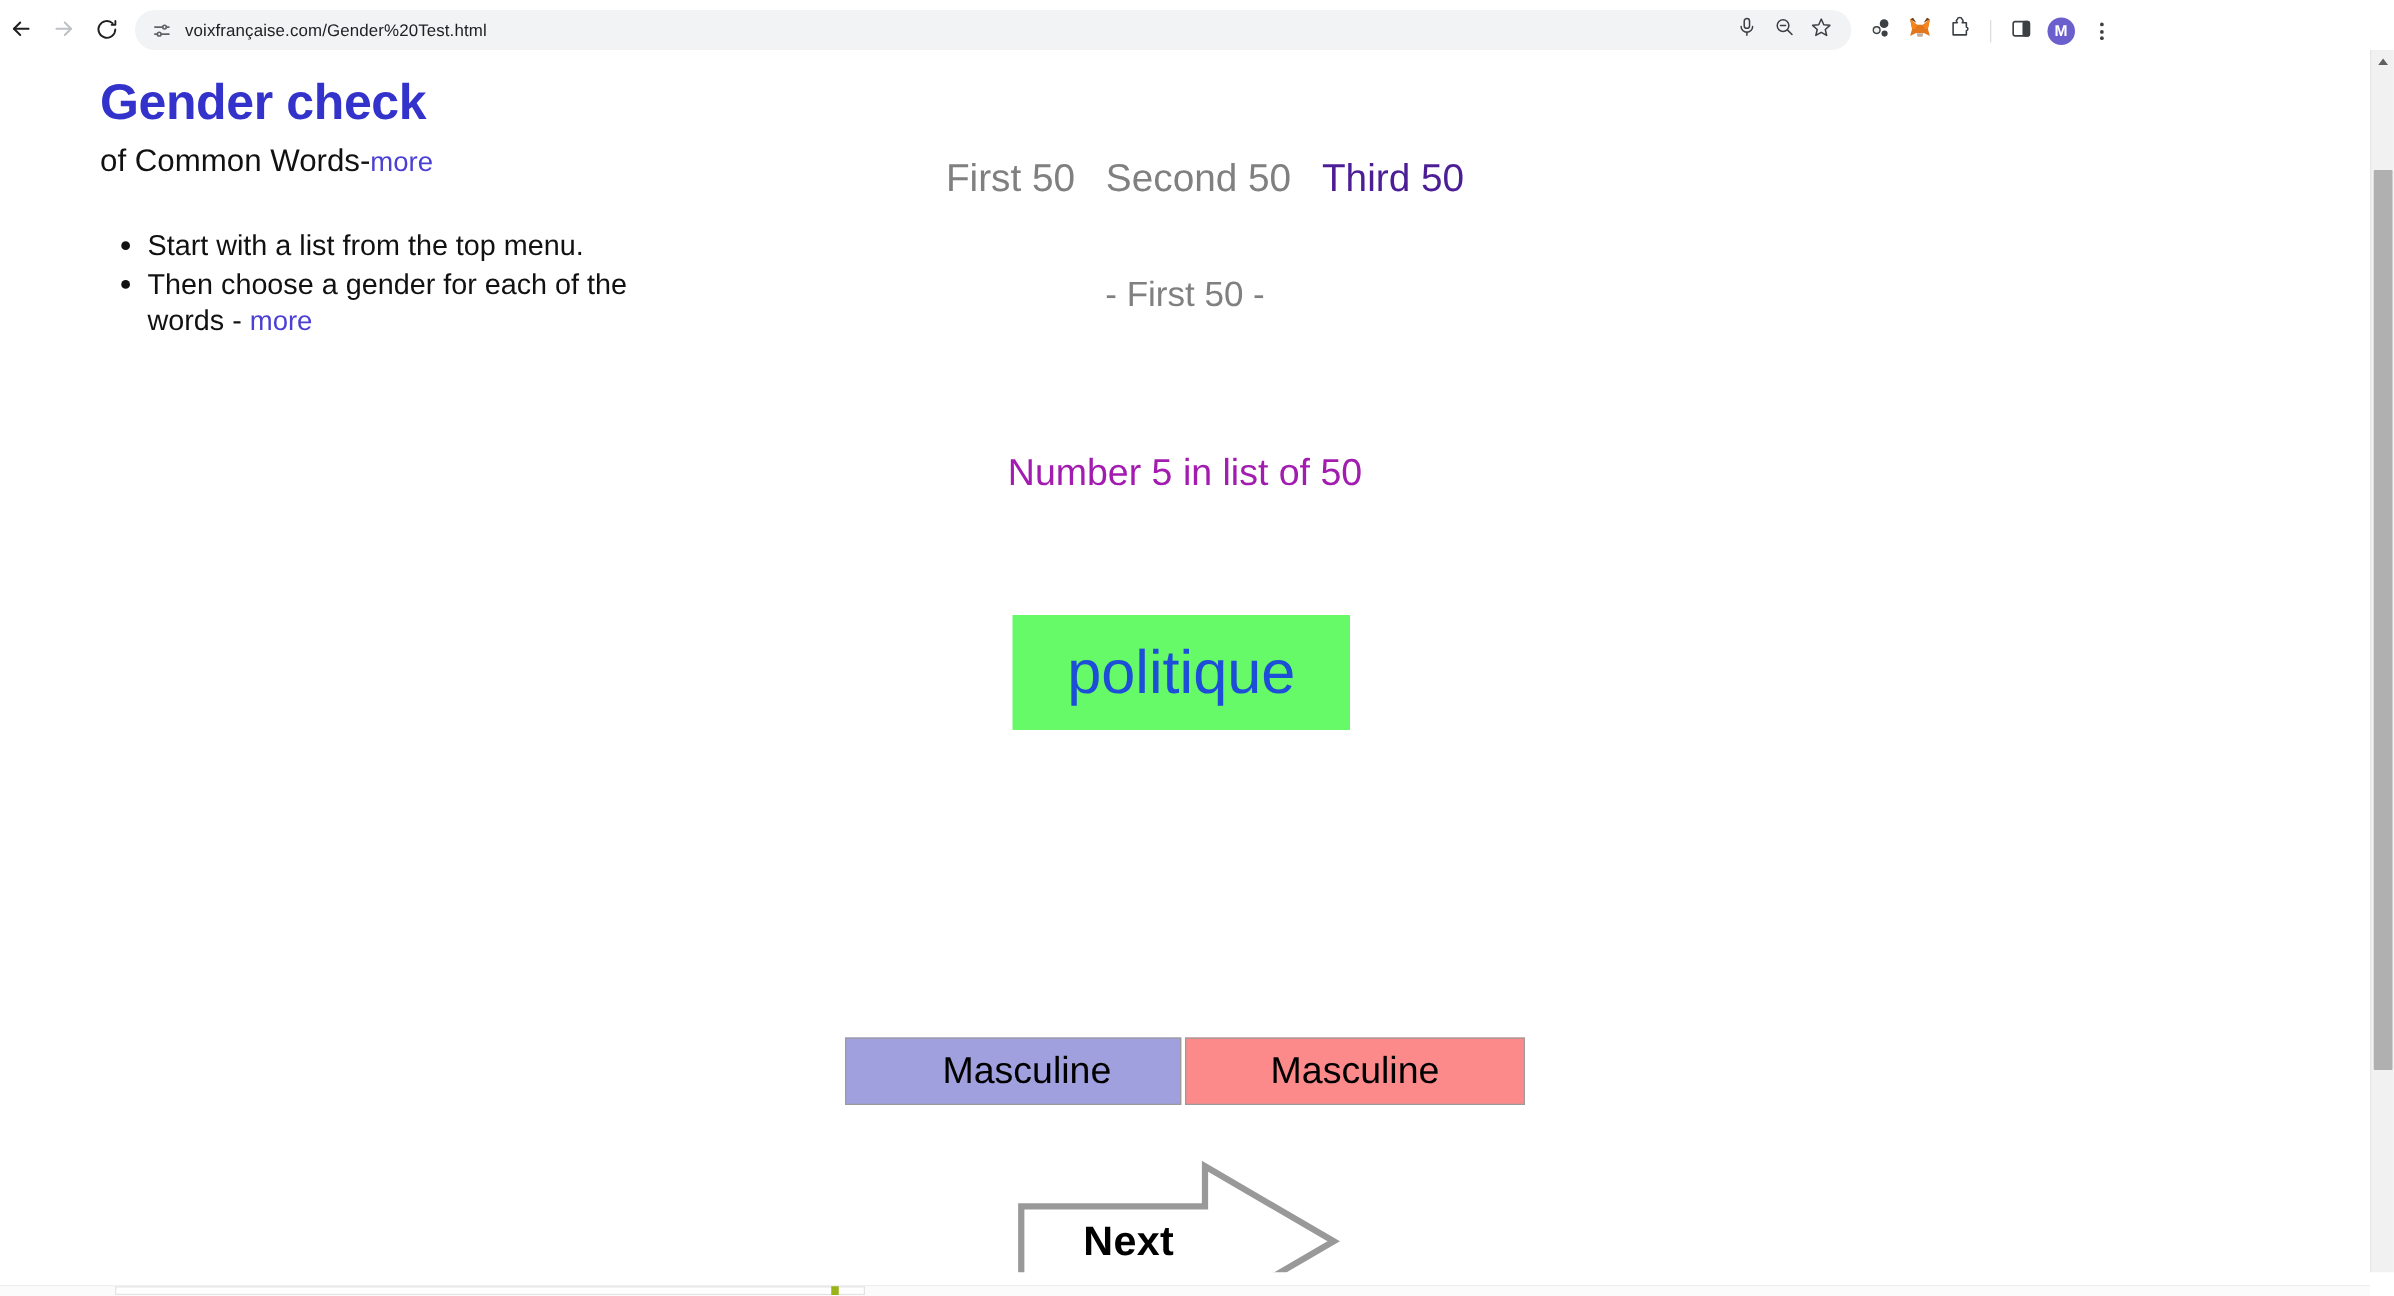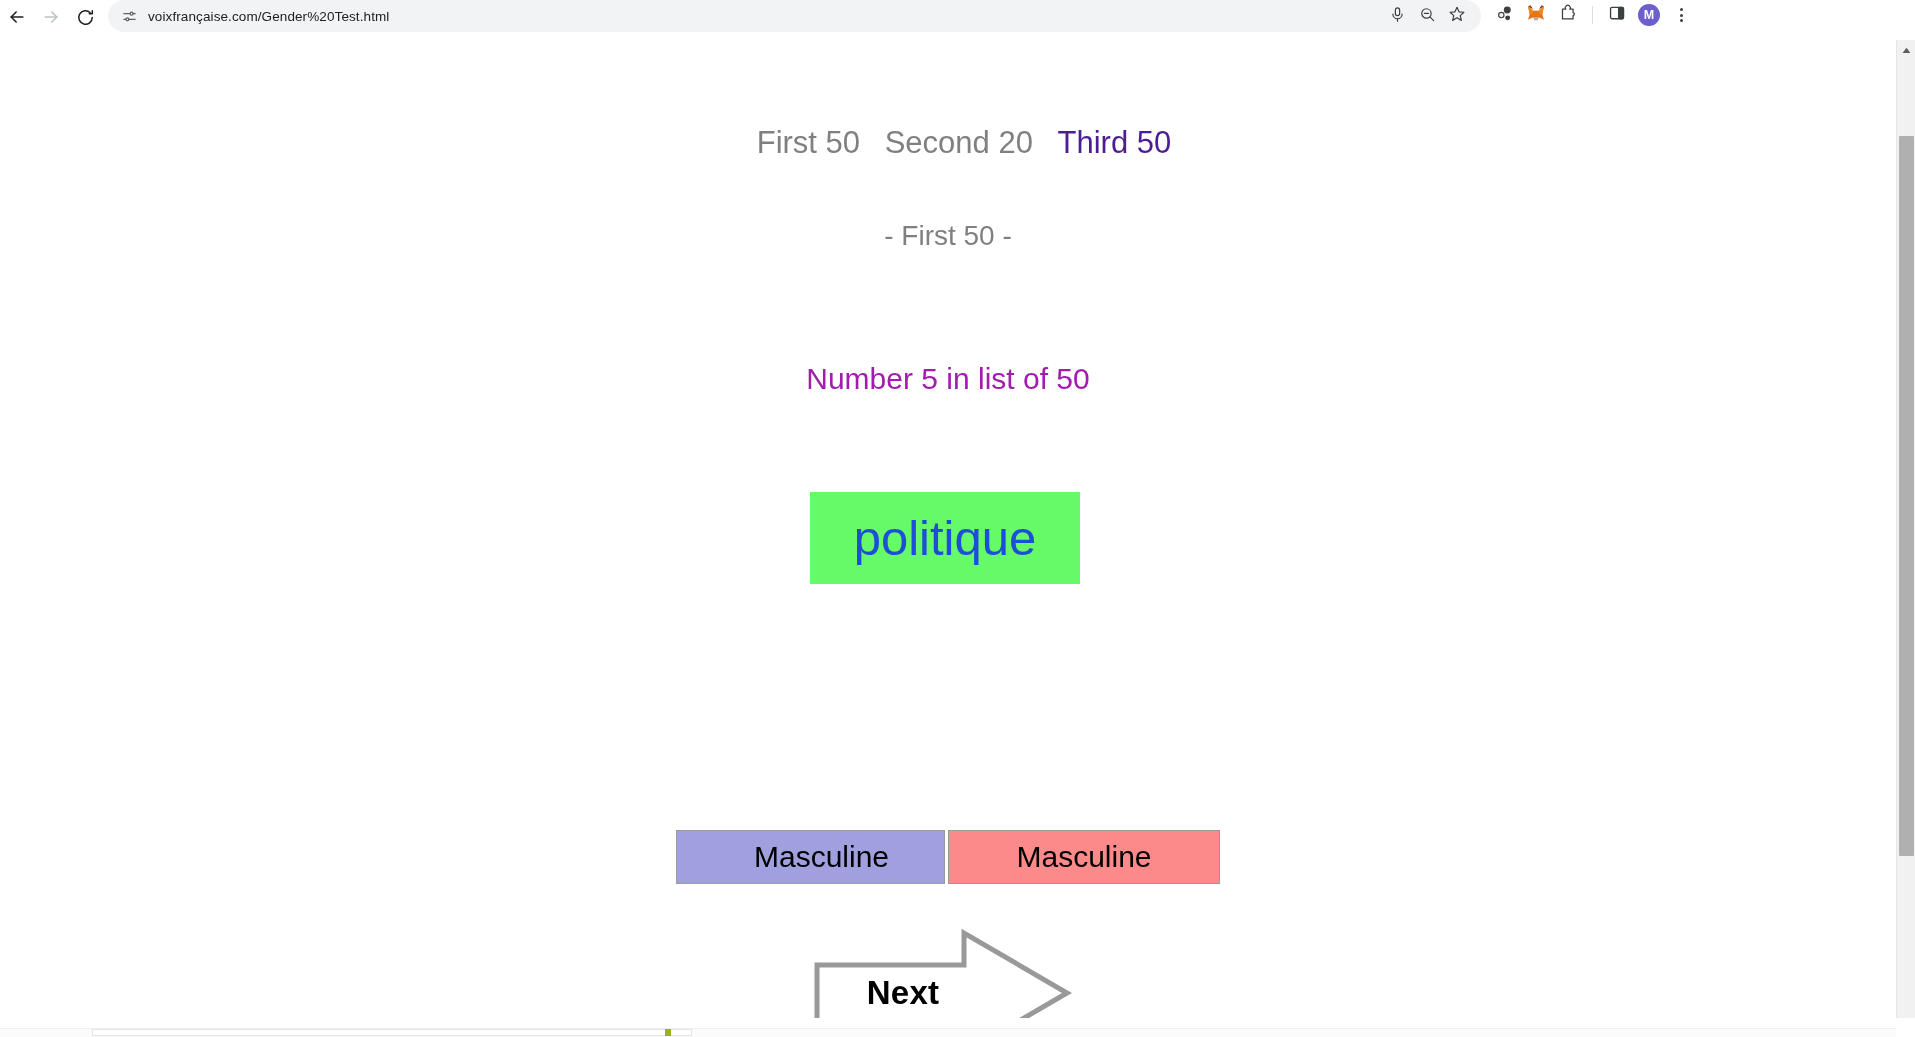--- a/index.html
+++ b/index.html
@@ -10,21 +10,21 @@
     overflow: hidden;
     background: #ffffff;
     font-family: "Liberation Sans", sans-serif;
   }
 
   
   #browser-chrome {
     position: absolute; top: 0; left: 0;
     width: 1702px; height: 40px;
     background: #ffffff;
-    display: flex; align-items: flex-start;
+    display: flex; align-items: flex-end;
   }
   .nav-btn {
     width: 34px; height: 34px;
     display: flex; align-items: center; justify-content: center;
     border-radius: 50%;
     flex: 0 0 auto;
     color: #1f1f1f;
   }
   .nav-btn.disabled { color: #bdc1c6; }
   .nav-btn svg { display: block; }
@@ -409,24 +409,38 @@
           <i></i>
           <i></i>
           <i></i>
         </span>
     </div>
   </div>
 </div>
 
 <div id="page">
 
+  <div id="instructions">
+    <h1 id="site-title" style="color: rgb(51, 51, 204);">Gender check</h1>
+    <div id="subtitle-line">
+      <span>of Common Words-</span><a href="#" class="more-link" style="color: rgb(75, 63, 212);">more</a>
+    </div>
+    <ul id="hint-list">
+      <li>
+        <span>Start with a list from the top menu.</span>
+      </li>
+      <li>
+        <span>Then choose a gender for each of the words - </span><a href="#" class="more-link" style="color: rgb(75, 63, 212);">more</a>
+      </li>
+    </ul>
+  </div>
 
   <div id="top-nav">
     <a href="#" class="nav-link" style="color: rgb(128, 128, 128); margin-left: 40px;">First 50</a>
-    <a href="#" class="nav-link" style="color: rgb(128, 128, 128);">Second 20</a>
+    <a href="#" class="nav-link" style="color: rgb(128, 128, 128);">Second 50</a>
     <a href="#" class="nav-link" style="color: #4c1d95;">Third 50</a>
   </div>
 
   <div id="list-label">- First 50 -</div>
 
   <div id="counter">Number 5 in list of 50</div>
 
   <div id="word-card" style="background: rgb(102, 250, 105);">
     <span id="word-text">politique</span>
   </div>

